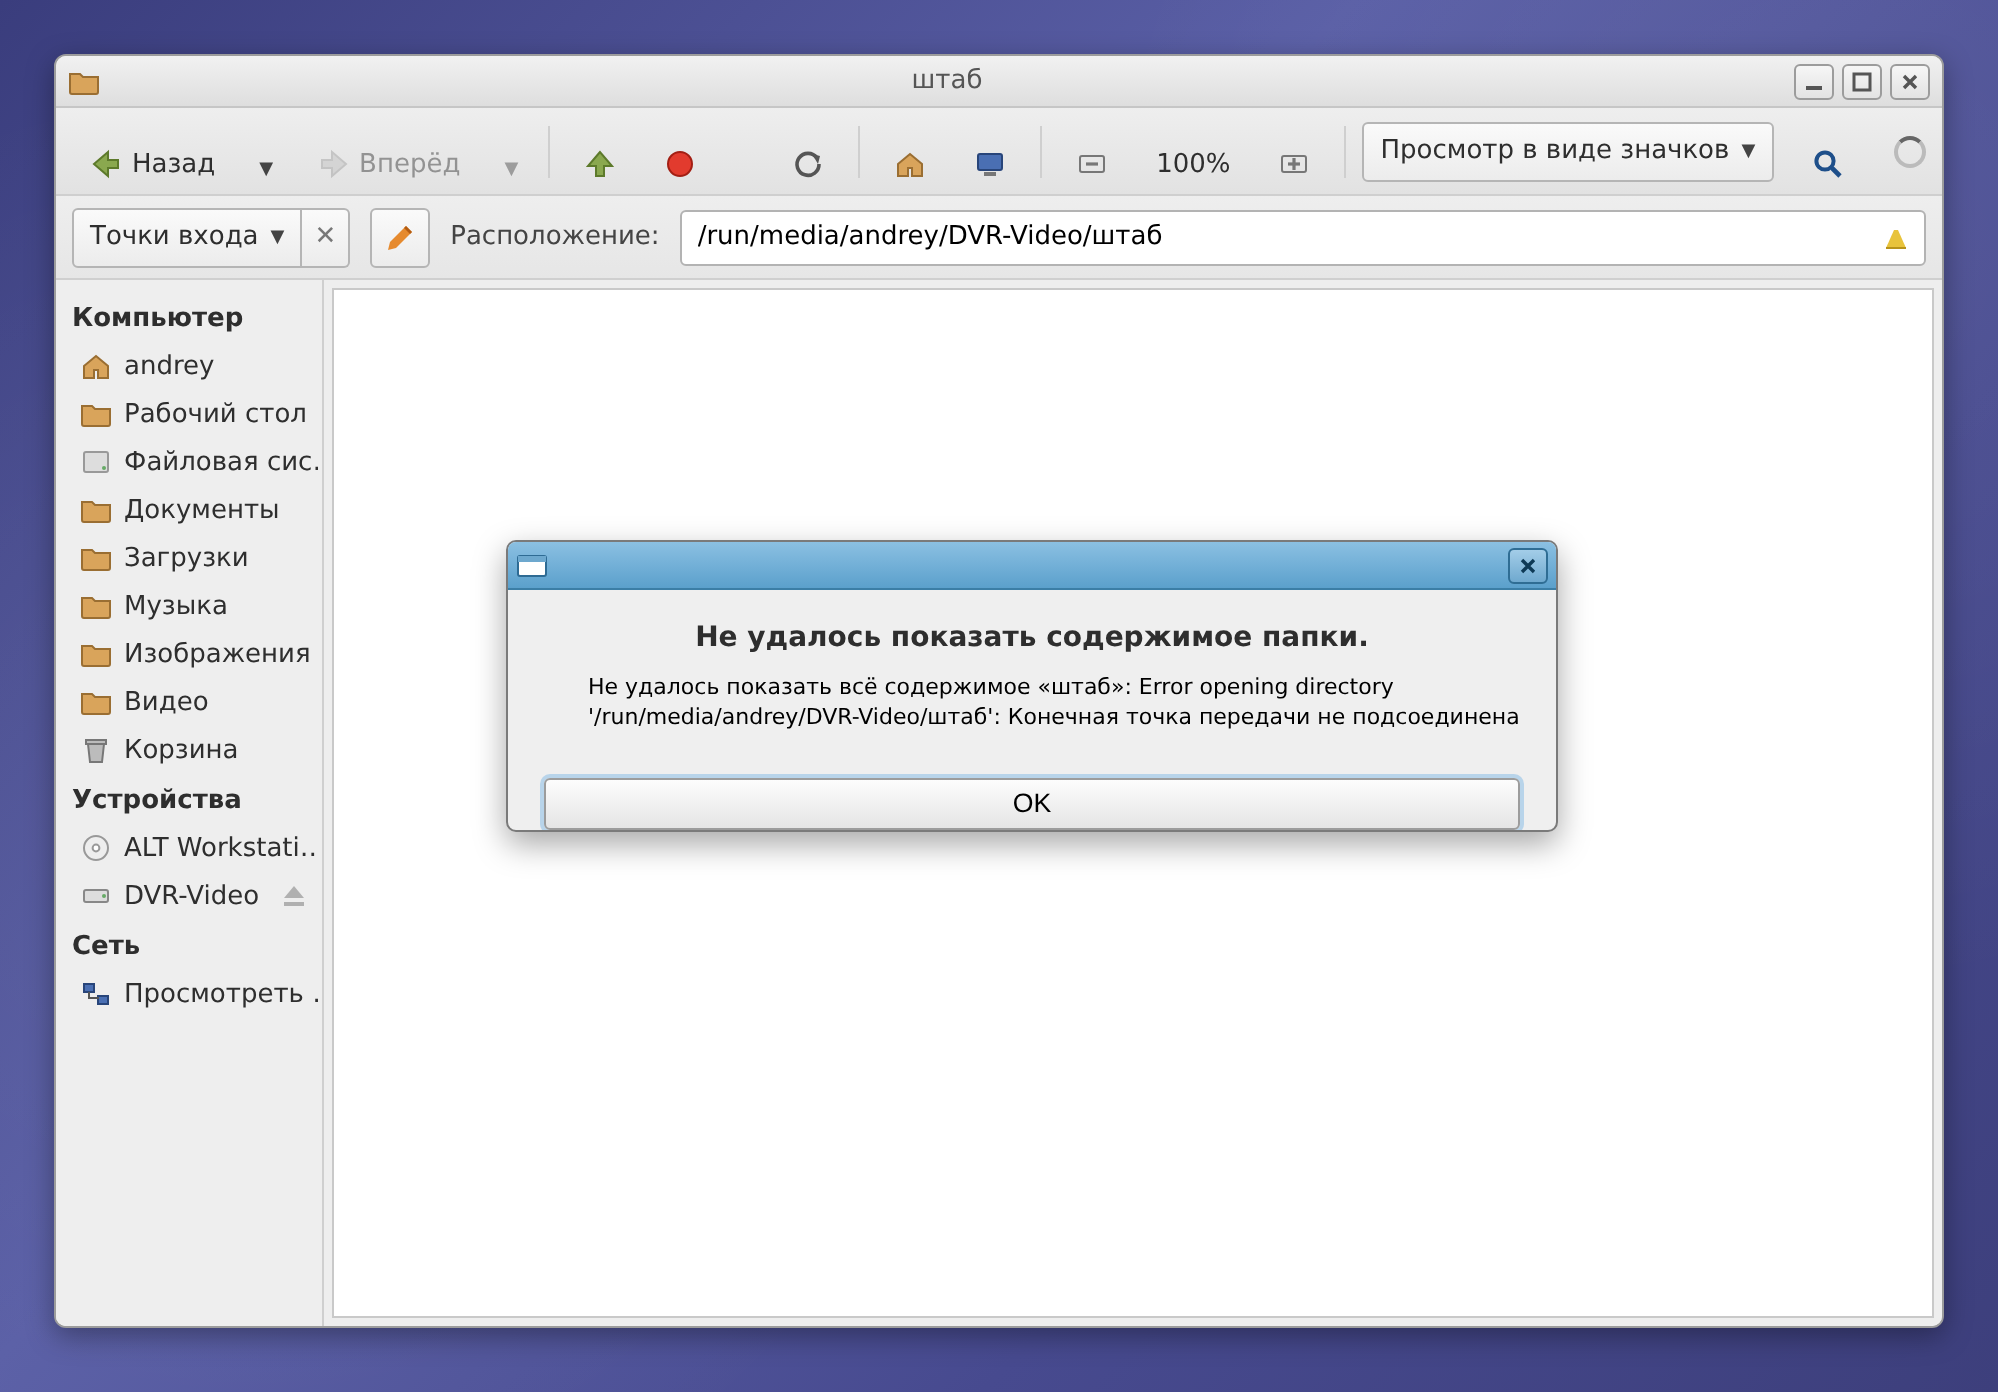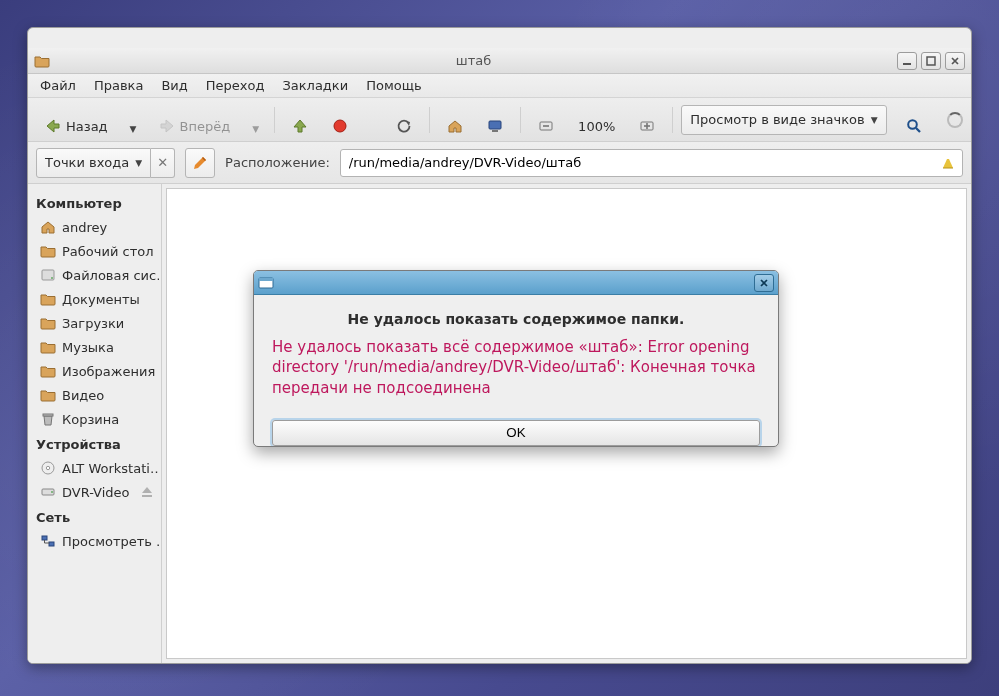--- a/index.html
+++ b/index.html
@@ -32,21 +32,20 @@
     display: flex; flex-direction: column;
     overflow: hidden;
   }
   .titlebar {
     height: 26px;
     background: linear-gradient(#f1f1f1,#dedede);
     display: flex; align-items: center;
     padding: 0 6px;
     border-bottom: 1px solid #c6c6c6;
     gap: 6px;
-    margin-top: 20px;
   }
   .titlebar .icon { width: 16px; height: 16px; }
   .titlebar .title { flex: 1; text-align: center; color: #555; font-weight: 500; }
   .winbtns { display: flex; gap: 4px; }
   .winbtn {
     width: 20px; height: 18px;
     border: 1px solid #9c9c9c; border-radius: 3px;
     background: linear-gradient(#f6f6f6,#e3e3e3);
     display: flex; align-items: center; justify-content: center;
     font-size: 11px; color: #555;
@@ -174,21 +173,21 @@
   .dlg-title .spacer { flex: 1; }
   .dlg-close {
     width: 20px; height: 18px;
     border: 1px solid #2f6d94; border-radius: 3px;
     background: linear-gradient(#a3cde8,#6fa9cf);
     display: flex; align-items: center; justify-content: center;
     color: #0e3a56; cursor: pointer;
   }
   .dlg-body { padding: 12px 18px 0 18px; }
   .dlg-heading { font-weight: bold; font-size: 14px; text-align: center; margin: 4px 0 10px; }
-  .dlg-text { color: #be185d; font-size: 15px; line-height: 1.35; }
+  .dlg-text { color: #000000; font-size: 11px; line-height: 1.35; margin-left: 22px; }
   .dlg-btn-row { margin-top: 22px; }
   .dlg-btn {
     width: 100%; height: 26px;
     border: 1px solid #9c9c9c; border-radius: 3px;
     background: linear-gradient(#fdfdfd,#e5e5e5);
     cursor: pointer;
     box-shadow: 0 0 0 2px #b8d4ea;
   }
   
   .ic { width:16px; height:16px; display:inline-flex; align-items:center; justify-content:center; }
@@ -219,28 +218,20 @@
           </svg>
       </div>
       <div class="winbtn">
         <svg width="10" height="10" viewBox="0 0 10 10">
             <path d="M2 2l6 6M8 2l-6 6" stroke="#555" stroke-width="1.7"></path>
           </svg>
       </div>
     </div>
   </div>
 
-  <div class="menubar">
-    <div class="menuitem">Файл</div>
-    <div class="menuitem">Правка</div>
-    <div class="menuitem">Вид</div>
-    <div class="menuitem">Переход</div>
-    <div class="menuitem">Закладки</div>
-    <div class="menuitem">Помощь</div>
-  </div>
 
   <div class="toolbar">
     <div class="tbtn">
       <span class="ic">
           <svg viewBox="0 0 16 16">
             <path fill="#8aa84f" stroke="#5d7a2b" d="M9 2 2 8l7 6V10h5V6H9z"></path>
           </svg>
         </span>
       <span>Назад</span>
     </div>

